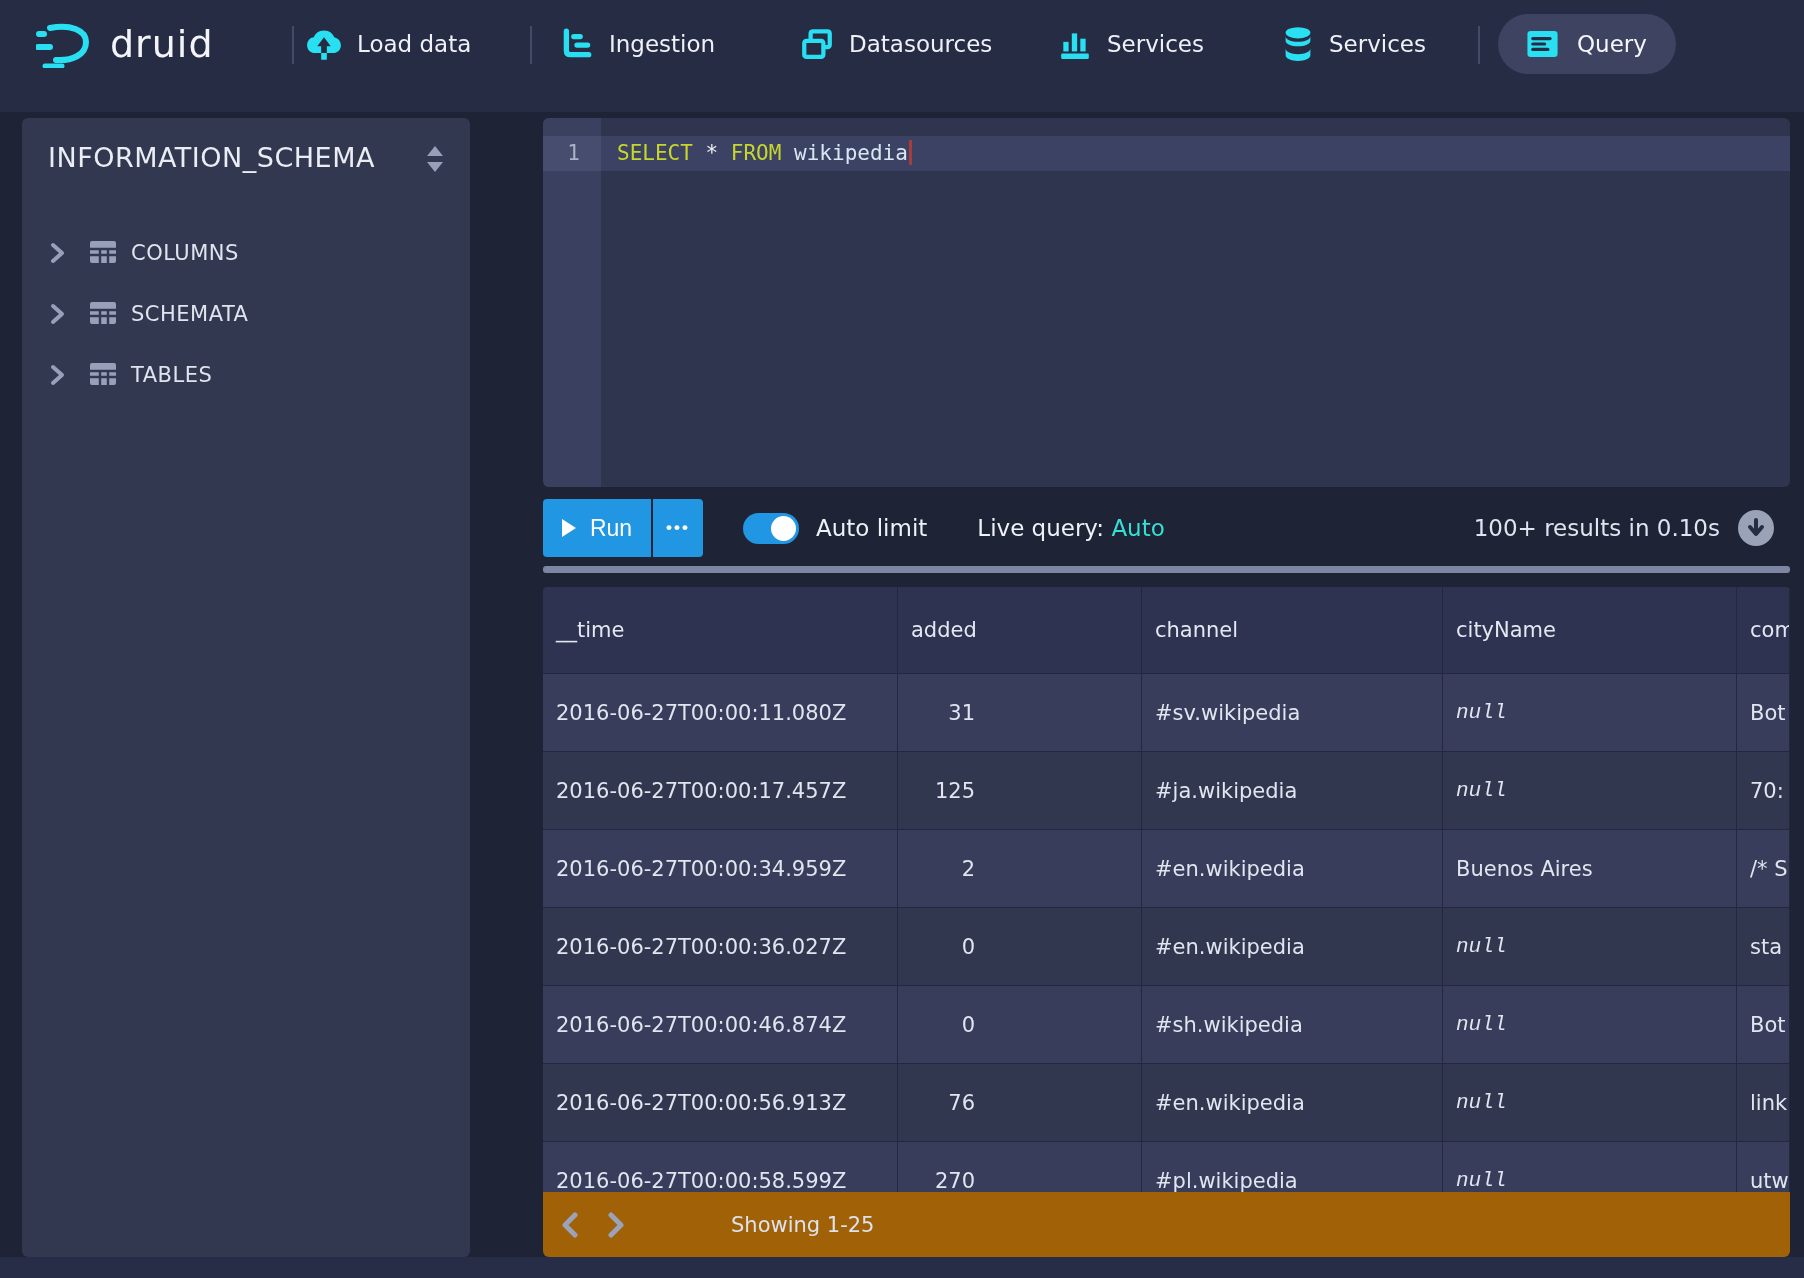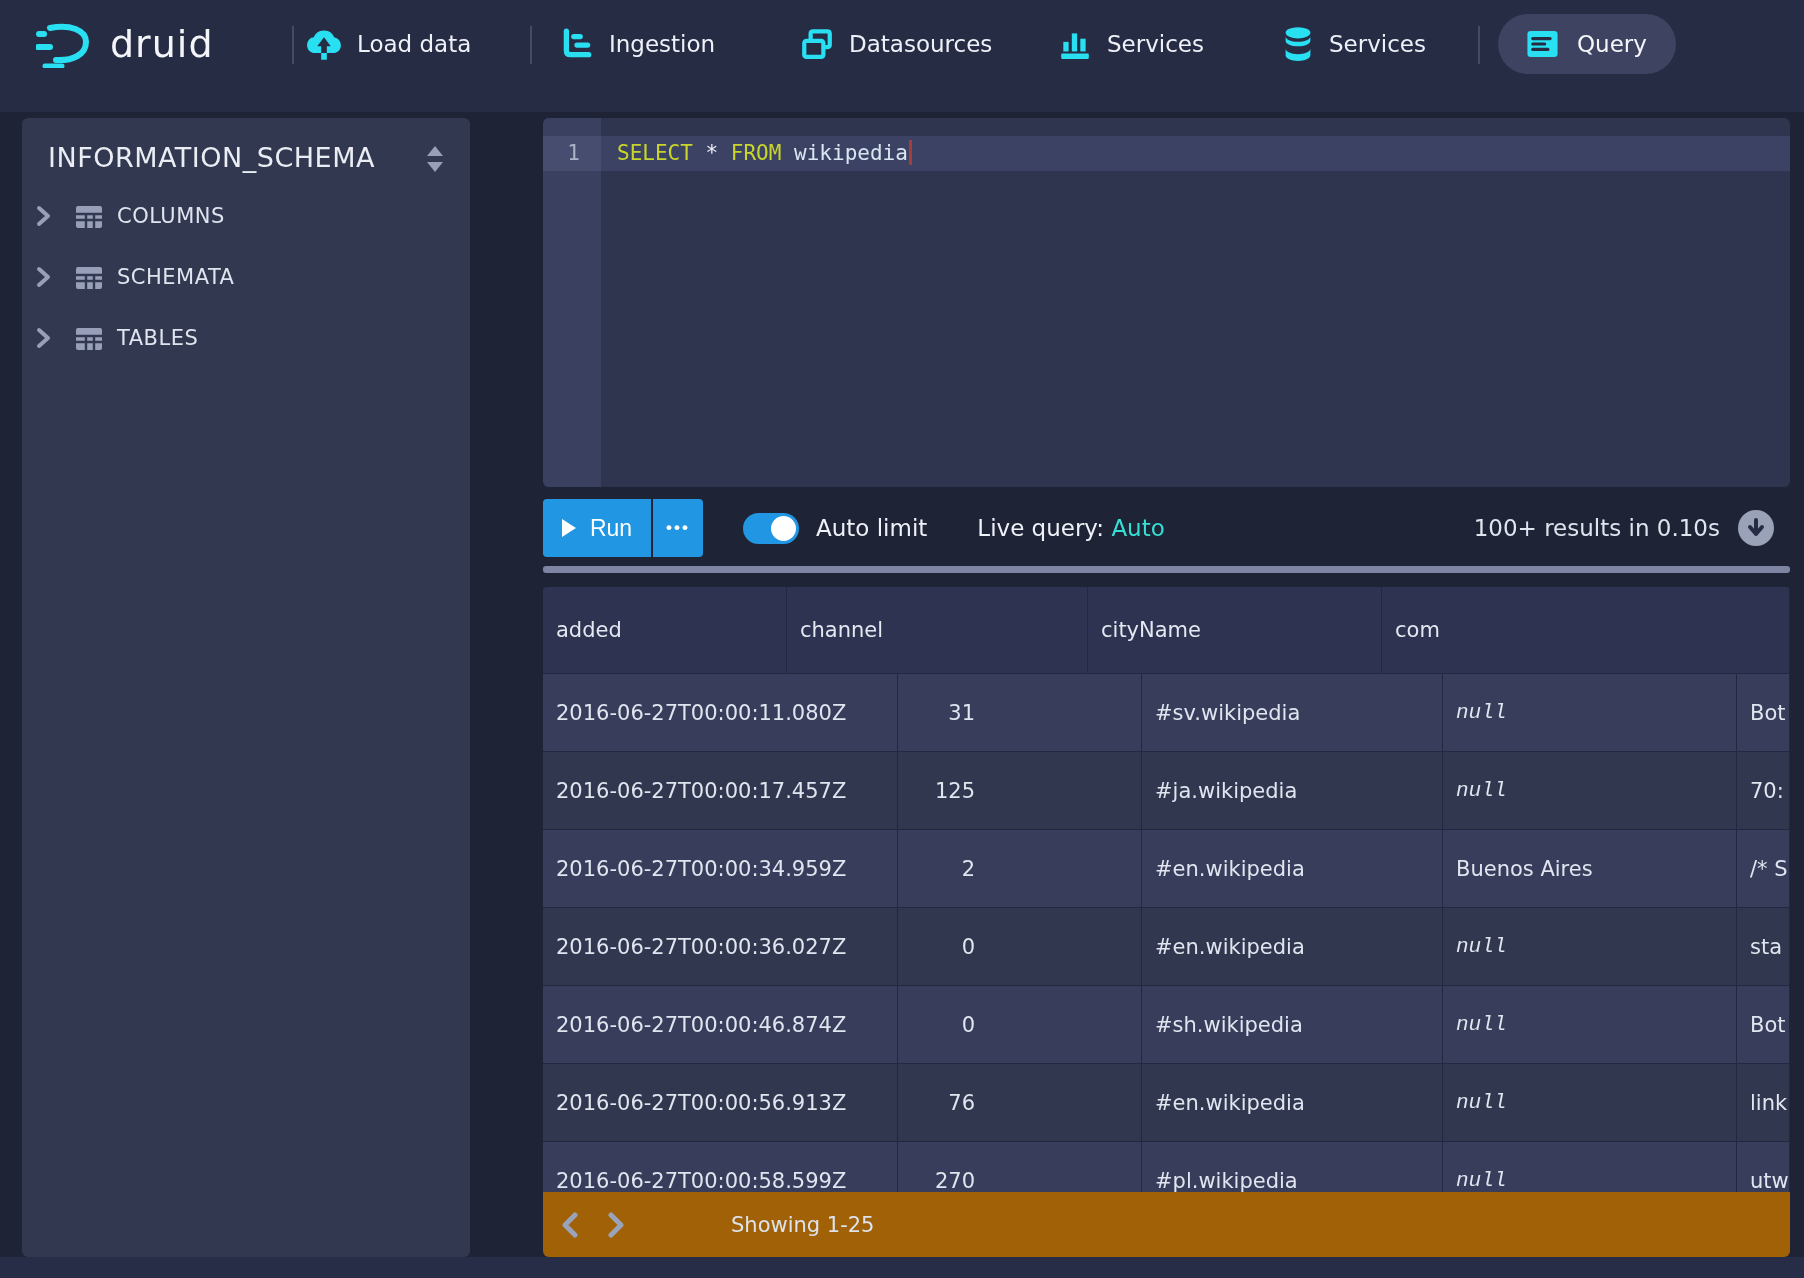--- a/index.html
+++ b/index.html
@@ -41,21 +41,21 @@
   .ni-segments{left:1058px;} .ni-services{left:1282px;}
   .nav-pill{position:absolute;left:1498px;top:14px;height:60px;width:178px;border-radius:30px;
     background:#3d4360;display:flex;align-items:center;padding-left:28px;gap:18px;cursor:pointer;}
   .nav-pill .lbl{font-size:23px;color:#f4f6fa;}
   
   .sidebar{position:absolute;left:22px;top:118px;width:448px;height:1139px;background:var(--panel);border-radius:6px;}
   .sidebar-header{position:relative;height:78px;}
   .sidebar-title{position:absolute;left:26px;top:24px;font-size:27px;color:#eaedf4;letter-spacing:0.5px;}
   .sort-icon{position:absolute;right:24px;top:26px;cursor:pointer;}
   .tree{position:absolute;left:0;top:86px;width:100%;}
-  .tree-item{height:61px;display:flex;align-items:flex-start;padding-left:12px;gap:13px;cursor:pointer;}
+  .tree-item{height:61px;display:flex;align-items:flex-end;padding-left:26px;gap:13px;cursor:pointer;}
   .tree-item .lbl{font-size:21px;color:#dfe4ee;letter-spacing:0.5px;}
   
   .editor{position:absolute;left:543px;top:118px;width:1247px;height:369px;background:var(--editor-bg);border-radius:6px;overflow:hidden;}
   .gutter{position:absolute;left:0;top:0;width:58px;height:100%;background:var(--gutter-bg);}
   .active-line{position:absolute;left:0;top:18px;width:100%;height:35px;background:var(--active-line);}
   .active-line .gutter-part{position:absolute;left:0;top:0;width:58px;height:100%;background:var(--gutter-active);}
   .line-no{position:absolute;left:0;top:18px;width:58px;height:35px;line-height:35px;text-align:right;padding-right:21px;
     font-family:"DejaVu Sans Mono","Liberation Mono",monospace;font-size:21px;color:#aab2c6;}
   .code-line{position:absolute;left:74px;top:18px;height:35px;line-height:35px;
     font-family:"DejaVu Sans Mono","Liberation Mono",monospace;font-size:21px;white-space:pre;cursor:text;}
@@ -277,20 +277,21 @@
       <path d="M10 2 V12" stroke="#272c45" stroke-width="4" stroke-linecap="round"></path>
       <path d="M4 9 L10 16 L16 9" stroke="#272c45" stroke-width="4" fill="none" stroke-linecap="round" stroke-linejoin="round"></path>
     </svg>
   </span>
 </div>
 
 <div class="hscroll"></div>
 
 <div class="results">
   <div class="thead">
+      <div class="th c0">__time</div>
       <div class="th c1">added</div>
       <div class="th c2">channel</div>
       <div class="th c3">cityName</div>
       <div class="th c4">com</div>
     </div>
   <div class="tbody">
       <div class="tr odd">
         <div class="td c0">2016-06-27T00:00:11.080Z</div>
         <div class="td c1"><span class="num">31</span></div>
         <div class="td c2">#sv.wikipedia</div>

